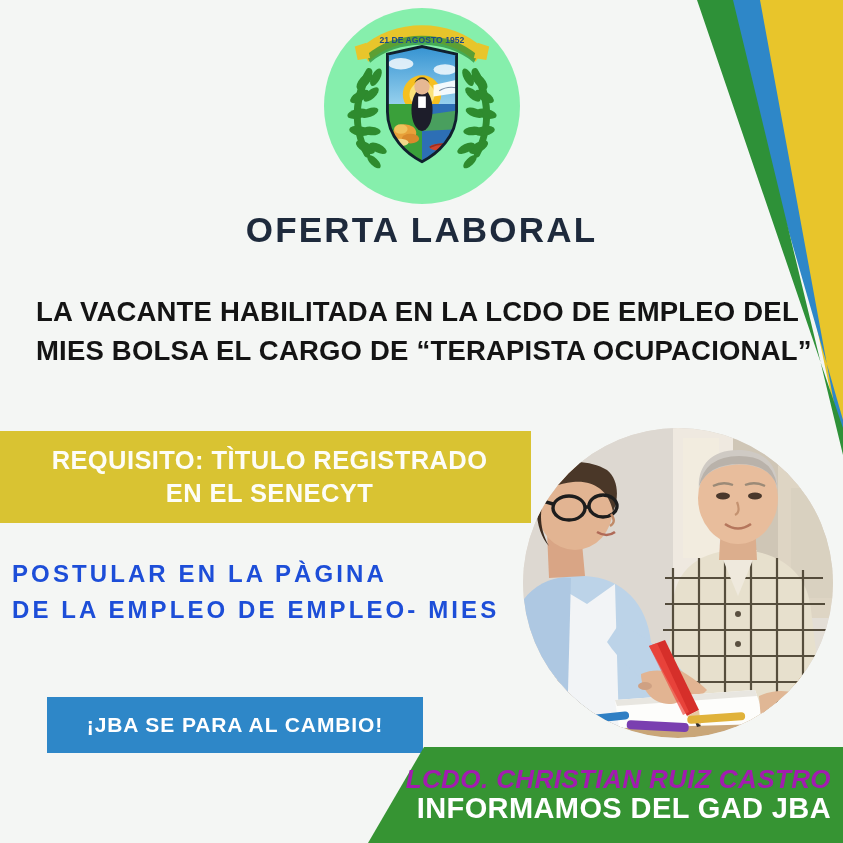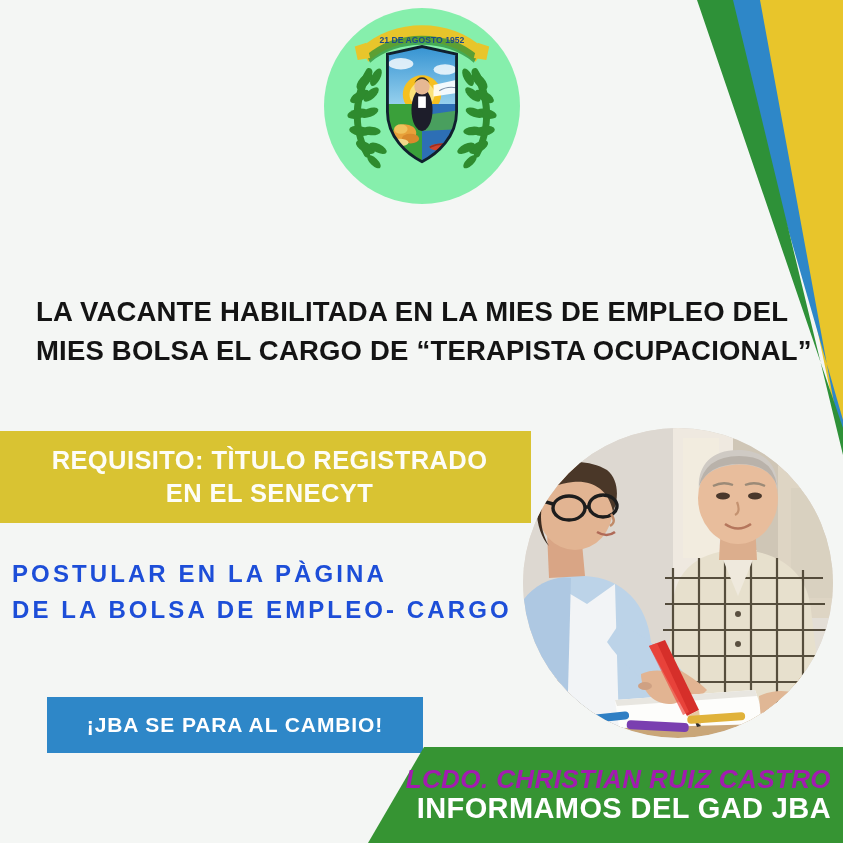--- a/index.html
+++ b/index.html
@@ -211,33 +211,34 @@
           <rect x="96" y="90" width="8" height="12" fill="#ffffff"></rect>
 
           <path d="M112 78 L140 72 L140 86 L112 90 Z" fill="#ffffff" opacity="0.9"></path>
           <path d="M118 84 q8 -5 18 -3" stroke="#7c90a8" stroke-width="1.2" fill="none"></path>
         </g>
         <path d="M64 46 L100 38 L136 46 L136 106 C136 132 116 150 100 158 C84 150 64 132 64 106 Z" fill="none" stroke="#10202e" stroke-width="3"></path>
       </svg>
     </div>
   </div>
 
+  <div class="title">OFERTA LABORAL</div>
 
   <div class="body-copy">
-    <div>LA VACANTE HABILITADA EN LA MIES DE EMPLEO DEL</div>
+    <div>LA VACANTE HABILITADA EN LA LCDO DE EMPLEO DEL</div>
     <div>MIES BOLSA EL CARGO DE “TERAPISTA OCUPACIONAL”</div>
   </div>
 
   <div class="req-banner">
     <div class="req-text">REQUISITO: TÌTULO REGISTRADO EN EL SENECYT</div>
   </div>
 
   <div class="postular">
     <div>POSTULAR EN LA PÀGINA</div>
-    <div>DE LA BOLSA DE EMPLEO- CARGO</div>
+    <div>DE LA EMPLEO DE EMPLEO- MIES</div>
   </div>
 
   <div class="cta">
     <span class="cta-label">¡JBA SE PARA AL CAMBIO!</span>
   </div>
 
   <div class="photo">
     <svg viewBox="0 0 310 310" aria-hidden="true">
       <defs>
         <clipPath id="circClip">

